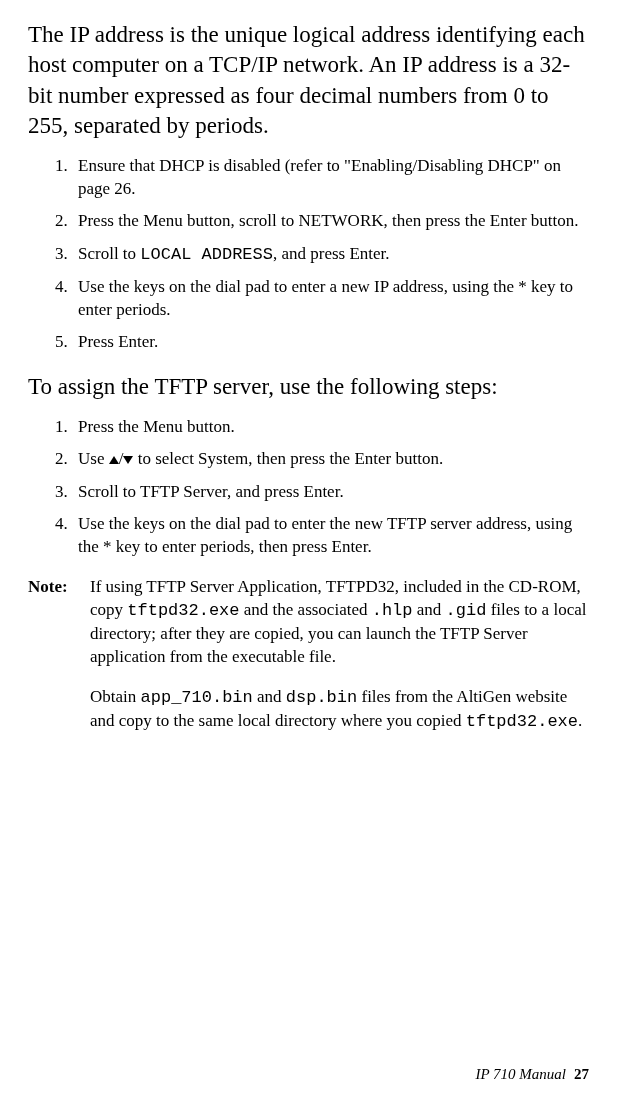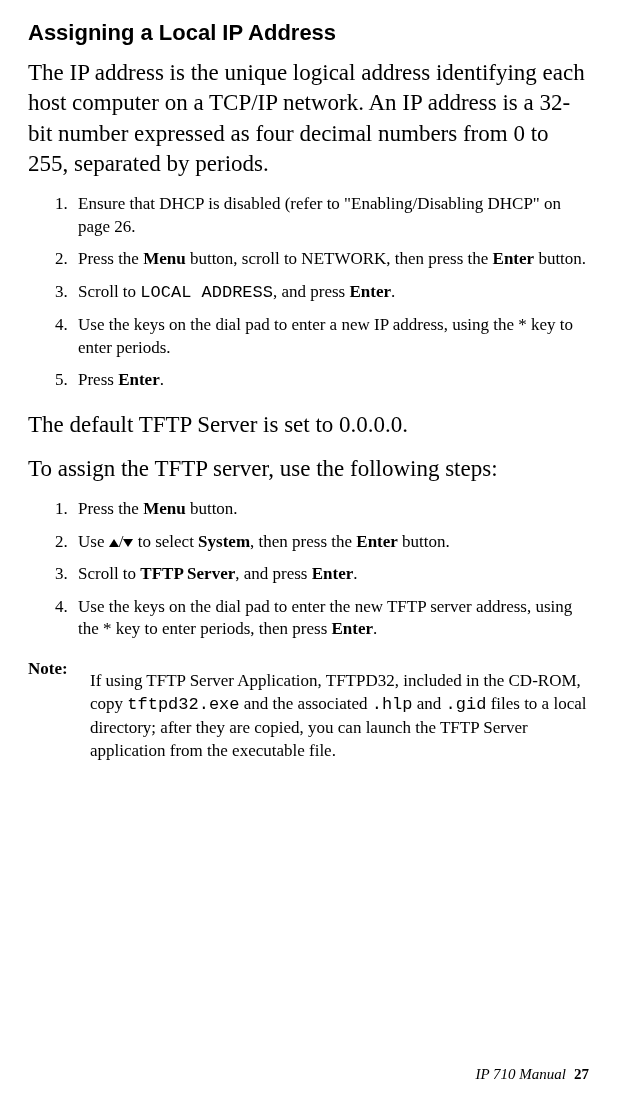--- a/index.html
+++ b/index.html
@@ -37,36 +37,35 @@
   ol.steps {
     margin: 0 0 18px 0;
     padding-left: 44px;
     font-size: 17px;
     line-height: 1.32;
   }
   ol.steps li {
     padding-left: 6px;
     margin-bottom: 10px;
   }
-  .bold { font-weight: bold; }
+  .bold { font-weight: normal; }
   .mono { font-family: "Courier New", Courier, monospace; }
   .note-row {
     display: flex;
     font-size: 17px;
     line-height: 1.35;
     margin-bottom: 10px;
   }
   .note-label {
     font-weight: bold;
     width: 62px;
     flex-shrink: 0;
   }
   .note-body {
     flex: 1;
-    margin-top: 12px;
   }
   .note-cont {
     margin-left: 62px;
     font-size: 17px;
     line-height: 1.35;
   }
   .footer {
     position: absolute;
     bottom: 20px;
     right: 28px;
@@ -89,37 +88,35 @@
     border-right: 5px solid transparent;
     border-top: 8px solid #000;
     vertical-align: middle;
   }
 </style>
 </head>
 <body>
 
 <div class="page">
 
-  <div class="h2">Assigning a Local IP Address</div>
   <p class="para">The IP address is the unique logical address identifying each host computer on a TCP/IP network. An IP address is a 32-bit number expressed as four decimal numbers from 0 to 255, separated by periods.</p>
   <ol class="steps">
     <li>Ensure that DHCP is disabled (refer to "Enabling/Disabling DHCP" on page 26.</li>
     <li>
       <span>Press the </span><span class="bold">Menu</span><span> button, scroll to NETWORK, then press the </span><span class="bold">Enter</span><span> button.</span>
     </li>
     <li>
       <span>Scroll to </span><span class="mono">LOCAL ADDRESS</span><span>, and press </span><span class="bold">Enter</span><span>.</span>
     </li>
     <li>Use the keys on the dial pad to enter a new IP address, using the * key to enter periods.</li>
     <li>
       <span>Press </span><span class="bold">Enter</span><span>.</span>
     </li>
   </ol>
 
-  <p class="para">The default TFTP Server is set to 0.0.0.0.</p>
   <p class="para">To assign the TFTP server, use the following steps:</p>
   <ol class="steps">
     <li>
       <span>Press the </span><span class="bold">Menu</span><span> button.</span>
     </li>
     <li>
       <span>Use </span><span class="tri-up"></span><span>/</span><span class="tri-down"></span><span> to select </span><span class="bold">System</span><span>, then press the </span><span class="bold">Enter</span><span> button.</span>
     </li>
     <li>
       <span>Scroll to </span><span class="bold">TFTP Server</span><span>, and press </span><span class="bold">Enter</span><span>.</span>
@@ -130,18 +127,21 @@
   </ol>
 
 
   <div class="note-row">
     <div class="note-label">Note:</div>
     <div class="note-body">
       <span>If using TFTP Server Application, TFTPD32, included in the CD-ROM, copy </span><span class="mono">tftpd32.exe</span><span> and the associated </span><span class="mono">.hlp</span><span> and </span><span class="mono">.gid</span><span> files to a local directory; after they are copied, you can launch the TFTP Server application from the executable file.</span>
     </div>
   </div>
 
+  <p class="note-cont">
+    <span>Obtain </span><span class="mono">app_710.bin</span><span> and </span><span class="mono">dsp.bin</span><span> files from the AltiGen website and copy to the same local directory where you copied </span><span class="mono">tftpd32.exe</span><span>.</span>
+  </p>
 
   <div class="footer">
     <span class="title">IP 710 Manual</span><span class="num">27</span>
   </div>
 
 </div>
 
 </body></html>

